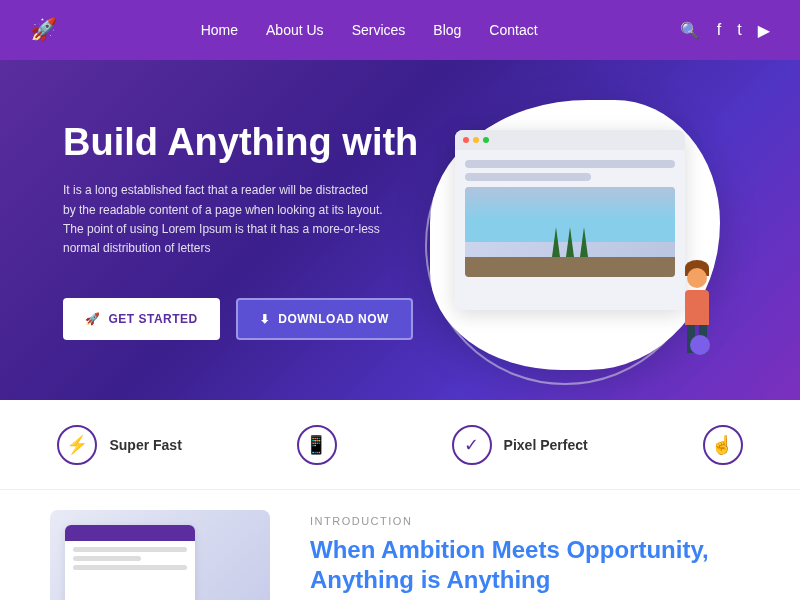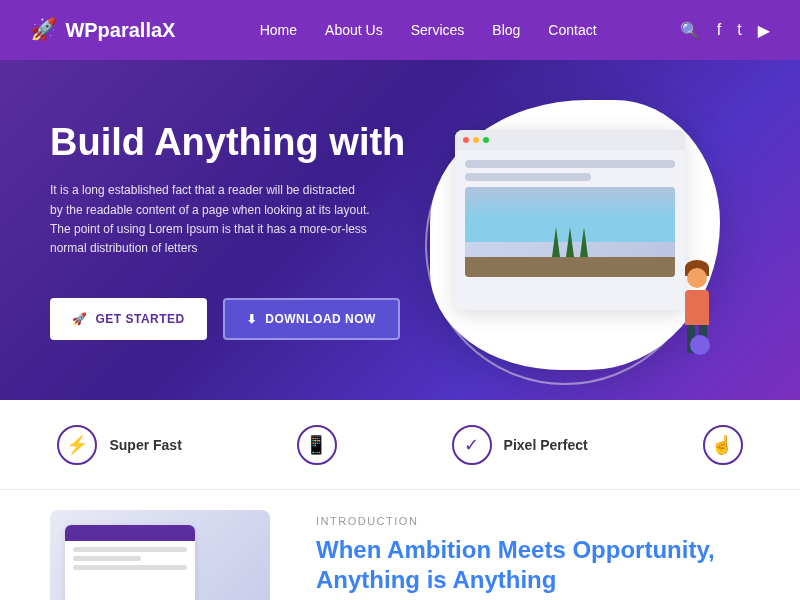--- a/index.html
+++ b/index.html
@@ -42,21 +42,21 @@
       font-size: 16px;
       cursor: pointer;
     }
 
     
     .hero {
       background: linear-gradient(135deg, #5b2d9e 0%, #3b1f8c 40%, #5034c4 70%, #7b2fbe 100%);
       height: 340px;
       display: flex;
       align-items: center;
-      padding: 0 50px;
+      padding: 0 63px;
       position: relative;
       overflow: hidden;
     }
     .hero-left {
       max-width: 380px;
       z-index: 2;
     }
     .hero-title {
       font-size: 38px;
       font-weight: 800;
@@ -297,21 +297,20 @@
     .intro-card-line {
       height: 5px;
       background: #ddd;
       border-radius: 3px;
       margin-bottom: 4px;
     }
     .intro-card-line.short { width: 60%; }
     .intro-right {
       flex: 1;
       padding-top: 5px;
-      margin-left: 6px;
     }
     .intro-label {
       font-size: 11px;
       color: #999;
       letter-spacing: 1.5px;
       text-transform: uppercase;
       margin-bottom: 8px;
     }
     .intro-title {
       font-size: 24px;
@@ -324,21 +323,20 @@
     .logo-icon {
       font-size: 22px;
     }
   </style>
 </head>
 <body>
 
 <nav class="navbar">
   <div class="nav-logo">
     <span class="logo-icon">🚀</span>
-    <span>WPparallaX</span>
   </div>
   <ul class="nav-links">
     <li><a>Home</a></li>
     <li><a>About Us</a></li>
     <li><a>Services</a></li>
     <li><a>Blog</a></li>
     <li><a>Contact</a></li>
   </ul>
   <div class="nav-icons">
     <span>🔍</span>

